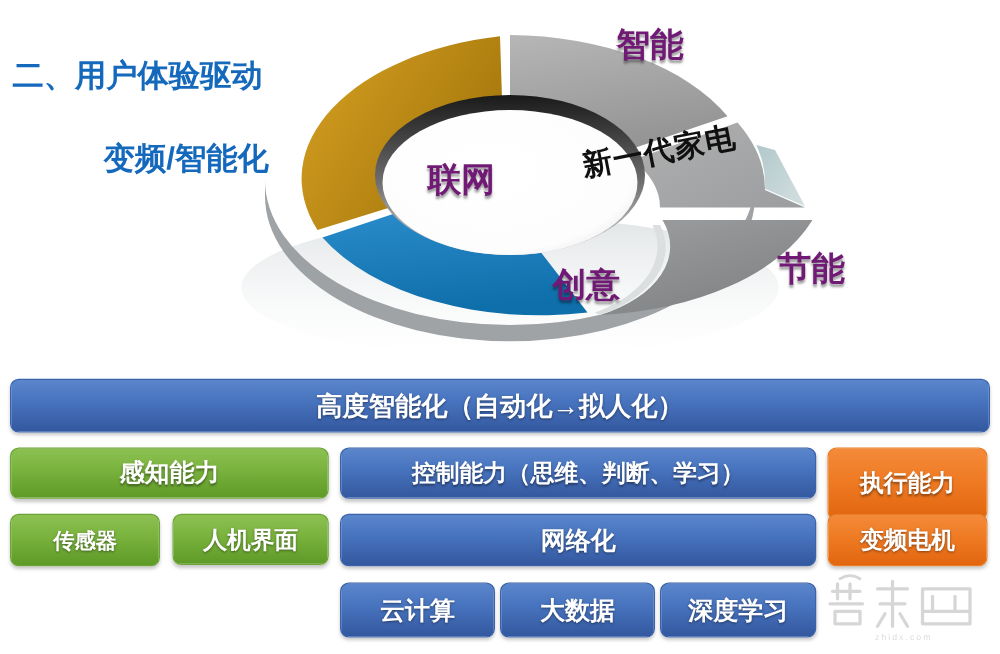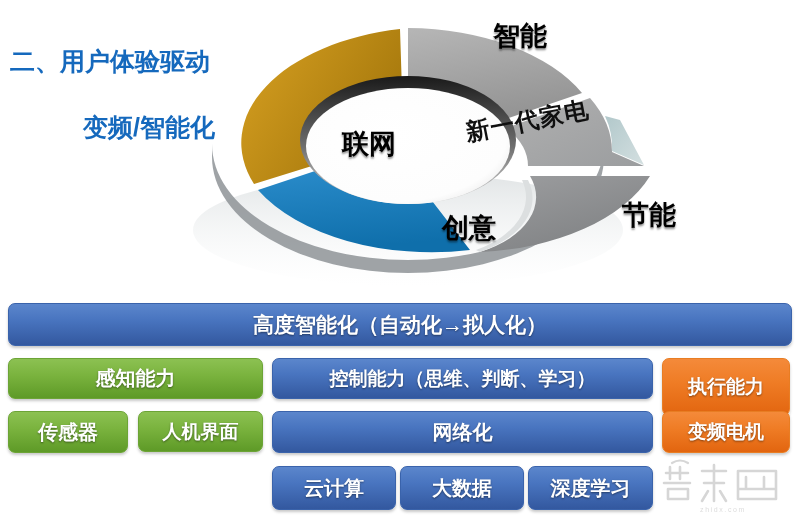--- a/index.html
+++ b/index.html
@@ -18,21 +18,21 @@
     letter-spacing:0px;z-index:40;white-space:pre-line;
     text-shadow:0 1px 0 rgba(255,255,255,.6);
   }
   #title .l1{display:block;text-align:left;padding-left:6px;}
   #title .l2{display:block;text-align:center;padding-left:28px;}
 
   
   #donut{position:absolute;left:150px;top:-6px;width:520px;height:300px;z-index:10;}
   #donut svg{display:block;width:520px;height:300px;overflow:visible;}
   .seglabel{
-    position:absolute;color:#000000;font-weight:bold;font-size:27px;
+    position:absolute;color:#701a75;font-weight:bold;font-size:27px;
     text-shadow:0 2px 2px rgba(0,0,0,.40);white-space:nowrap;z-index:22;
   }
   #lbl-zhineng{left:343px;top:24px;}
   #lbl-lvse{left:488px;top:52px;}
   #lbl-jieneng{left:472px;top:157px;margin-top:46px;}
   #lbl-chuangyi{left:292px;top:216px;}
   #lbl-lianwang{left:192px;top:132px;}
   #lbl-center{
     left:316px;top:123px;color:#101010;font-size:24px;font-weight:bold;
     text-shadow:none;transform:rotate(-11deg);transform-origin:left center;
@@ -176,21 +176,21 @@
     <div class="bar green" style="left:8px;top:358px;width:255px;height:41px;font-size:20px;">
       <span>感知能力</span>
     </div>
     <div class="bar blue" style="left:272px;top:358px;width:381px;height:41px;font-size:19px;">
       <span>控制能力（思维、判断、学习）</span>
     </div>
     <div class="bar orange" style="left:662px;top:358px;width:128px;height:58px;font-size:19px;">
       <span>执行能力</span>
     </div>
 
-    <div class="bar green" style="left:8px;top:411px;width:120px;height:42px;font-size:20px;">
+    <div class="bar green" style="left:8px;top:411px;width:120px;height:42px;font-size:17px;">
       <span>传感器</span>
     </div>
     <div class="bar green" style="left:138px;top:411px;width:125px;height:41px;font-size:19px;">
       <span>人机界面</span>
     </div>
     <div class="bar blue" style="left:272px;top:411px;width:381px;height:42px;font-size:20px;">
       <span>网络化</span>
     </div>
     <div class="bar orange" style="left:662px;top:411px;width:128px;height:42px;font-size:19px;">
       <span>变频电机</span>

